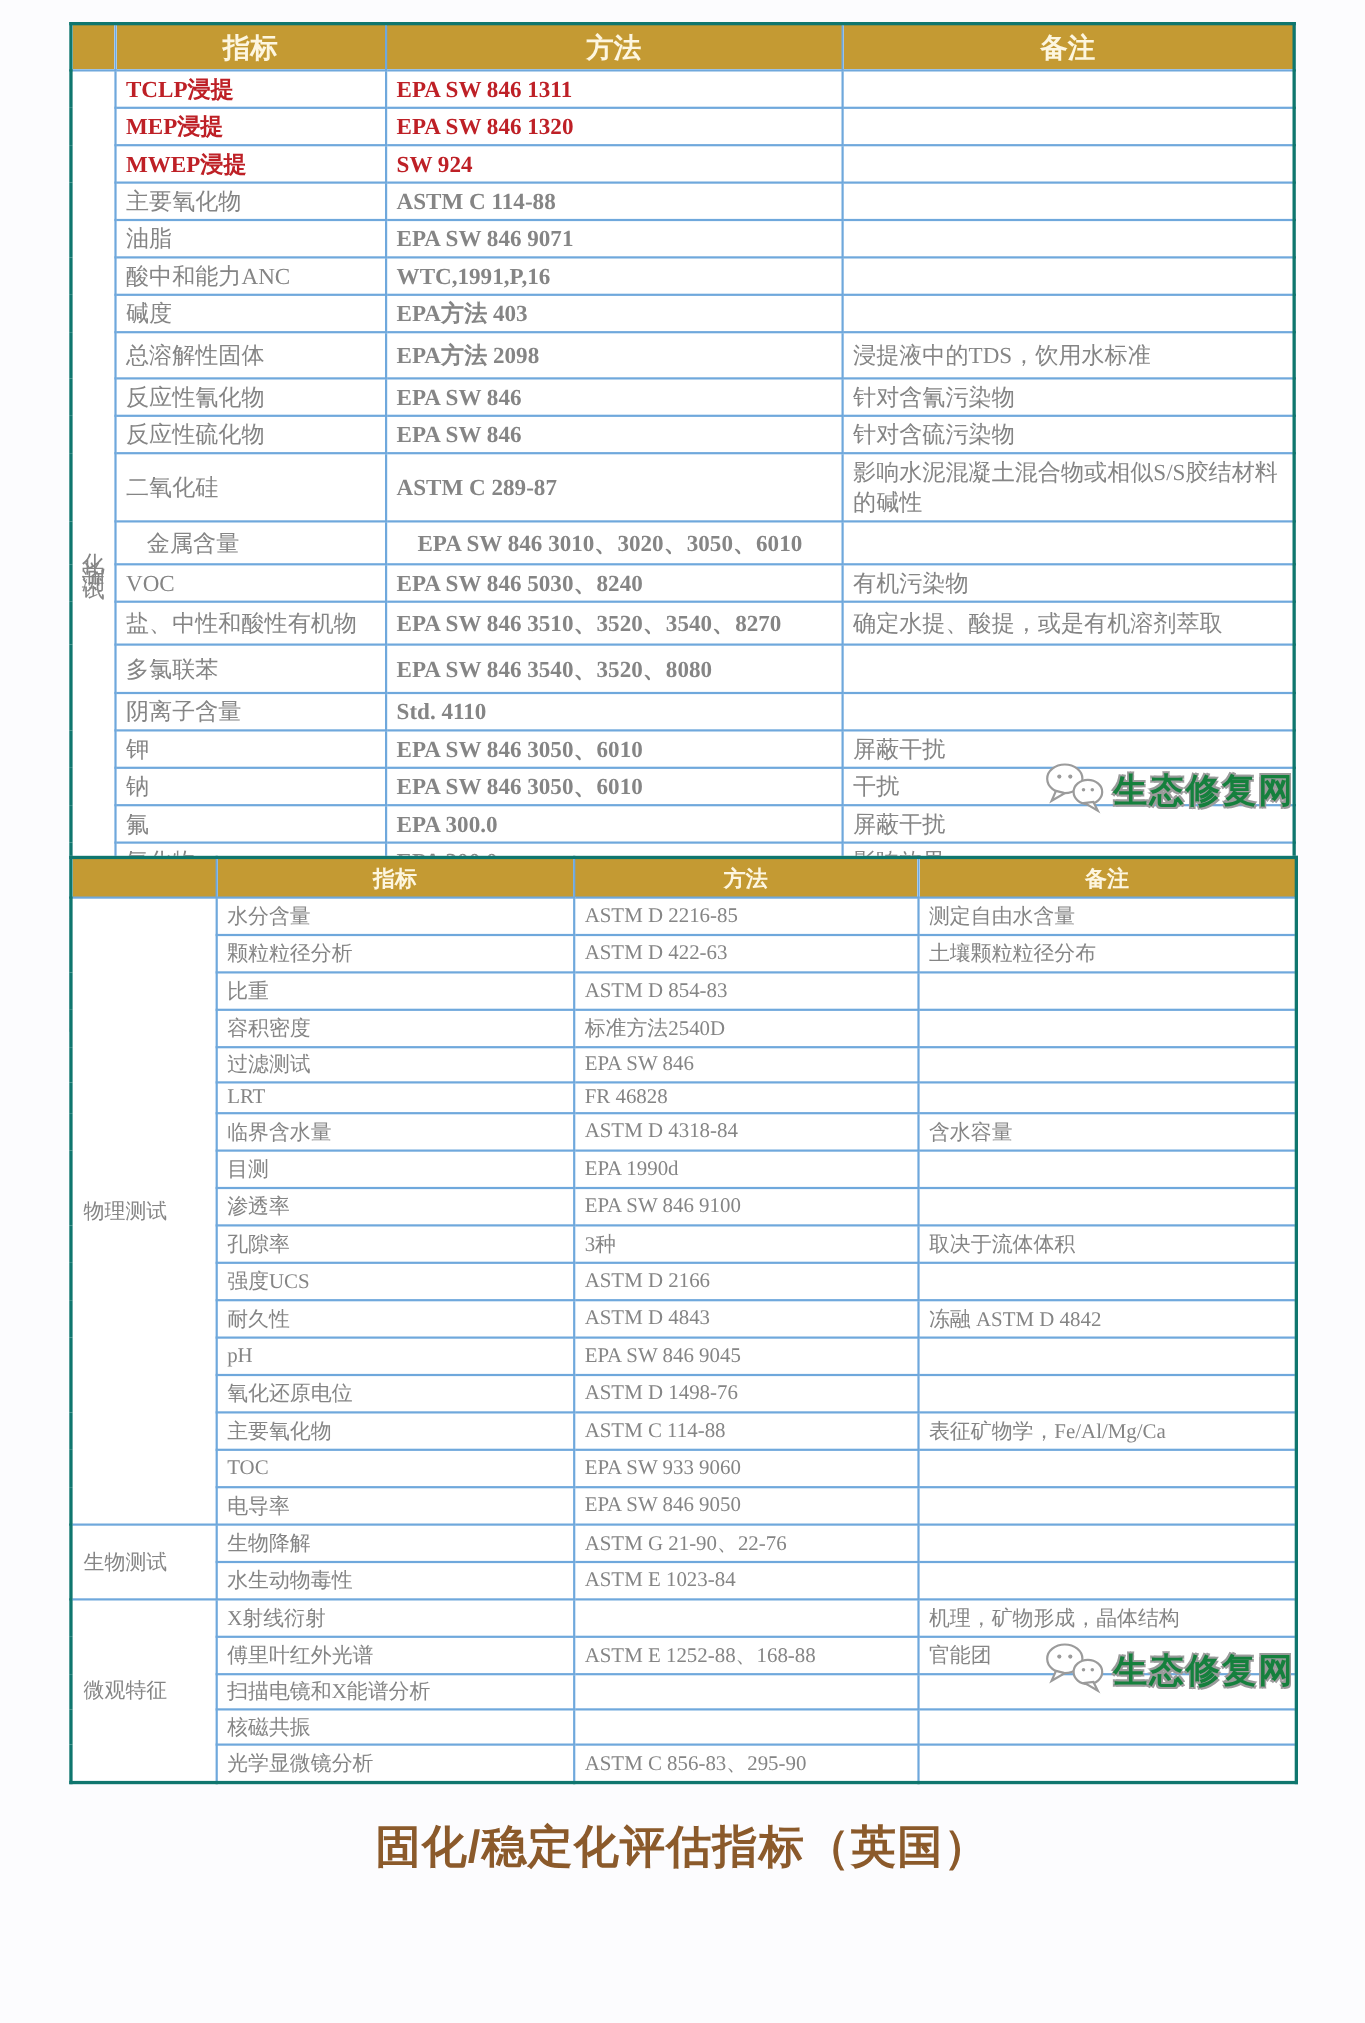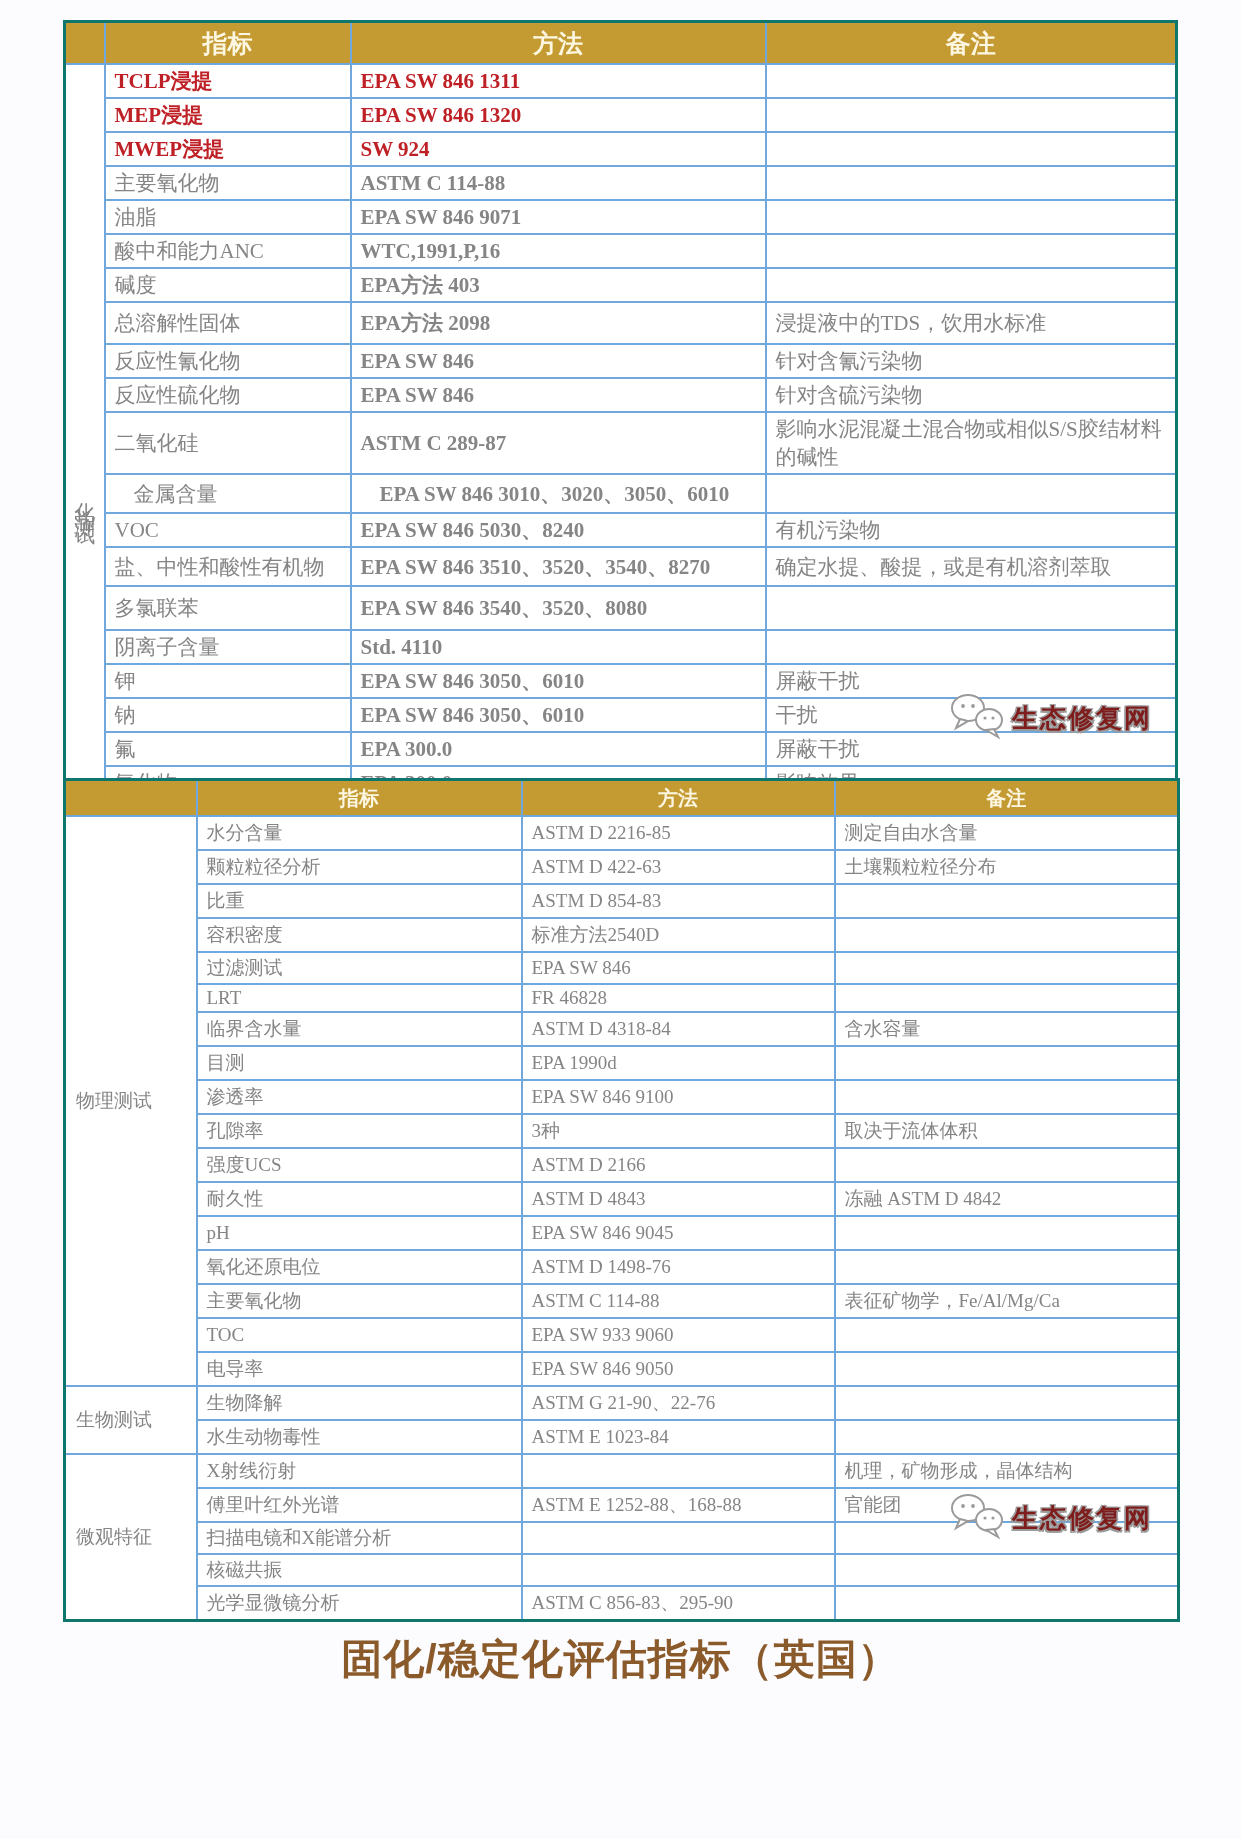--- a/index.html
+++ b/index.html
@@ -28,30 +28,30 @@
   #t1 tbody tr:nth-child(8) td{height:36px;margin-left:18px;}
   #t1 tbody tr:nth-child(11) td{height:52px;}
   #t1 tbody tr:nth-child(12) td{height:33px;padding-left:28px;}
   #t1 tbody tr:nth-child(14) td{height:33px;}
   #t1 tbody tr:nth-child(15) td{height:38px;border-radius:15px;}
   
   #t2 tbody tr:nth-child(5) td,#t2 tbody tr:nth-child(6) td,
   #t2 tbody tr:nth-child(22) td,#t2 tbody tr:nth-child(23) td{height:18px;}
 
   .watermark{position:absolute;display:flex;align-items:center;gap:6px;pointer-events:none;}
-  .wm-text{font-family:"Liberation Serif",serif;font-weight:bold;font-size:26px;
-    color:#7f1d1d;letter-spacing:2px;
+  .wm-text{font-family:"Liberation Serif",serif;font-weight:bold;font-size:31px;
+    color:#15803d;letter-spacing:2px;
     text-shadow:-1.5px -1.5px 0 #9b9b9b,1.5px -1.5px 0 #9b9b9b,
                 -1.5px 1.5px 0 #9b9b9b,1.5px 1.5px 0 #9b9b9b;}
   #wm1{left:948px;top:692px;}
   #wm2{left:948px;top:1492px;}
 
   .footer{position:absolute;left:0;top:1632px;width:1241px;text-align:center;
           font-family:"Liberation Sans",sans-serif;}
-  .footer-title{color:#8b5a2b;font-size:41px;font-weight:bold;letter-spacing:1px;}
+  .footer-title{color:#8b5a2b;font-size:41px;font-weight:bold;letter-spacing:1px;margin-top:20px;}
   .footer-sub{color:#bdbdbd;font-size:35px;font-weight:bold;margin-top:22px;line-height:64px;}
 </style>
 </head>
 <body>
 
 <div class="page">
 
   <table id="t1">
     <colgroup>
         <col style="width:40px">

